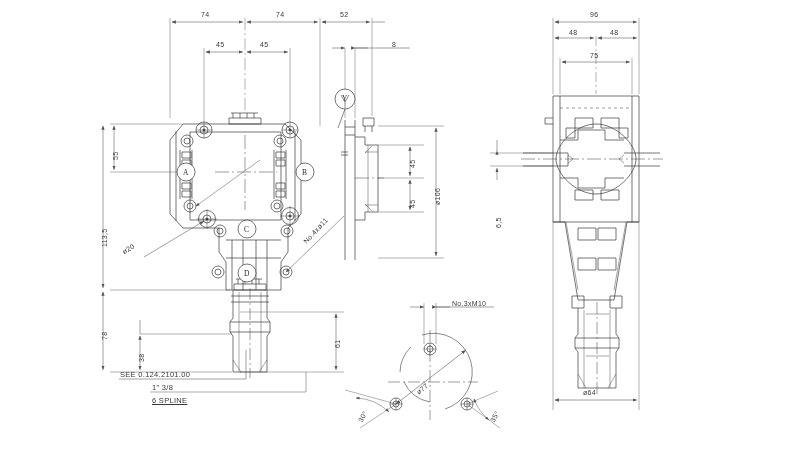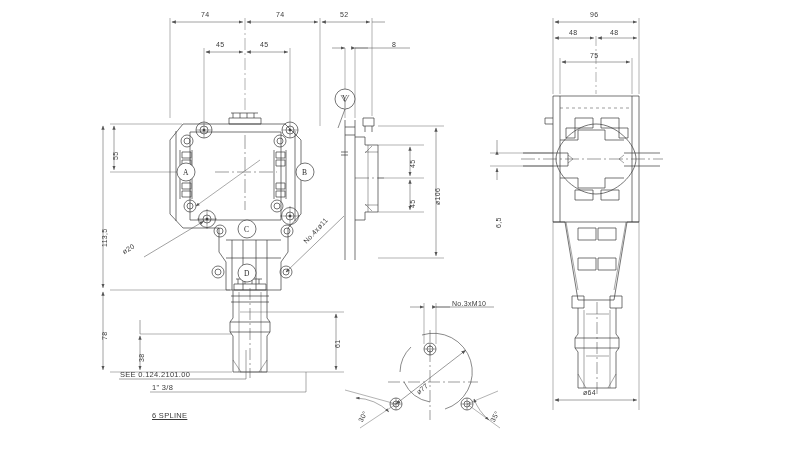--- a/index.html
+++ b/index.html
@@ -332,21 +332,21 @@
 <span class="t rot" style="left:409px;top:168px;transform:rotate(-90deg);">45</span>
 <span class="t rot" style="left:409px;top:208px;transform:rotate(-90deg);">45</span>
 <span class="t rot" style="left:434px;top:205px;transform:rotate(-90deg);">ø106</span>
 
 <span class="t rot" style="left:302px;top:240px;transform:rotate(-47deg);">No.4xø11</span>
 
 <span class="t rot" style="left:334px;top:348px;transform:rotate(-90deg);">61</span>
 
 <span class="t big" style="left:120px;top:371px;">SEE  0.124.2101.00</span>
 <span class="t big" style="left:152px;top:384px;">1"  3/8</span>
-<span class="t big" style="left:152px;top:412px;text-decoration:underline;">6  SPLINE</span>
+<span class="t big" style="left:152px;top:397px;text-decoration:underline;">6  SPLINE</span>
 
 <span class="t" style="left:590px;top:11px;">96</span>
 <span class="t" style="left:569px;top:29px;">48</span>
 <span class="t" style="left:610px;top:29px;">48</span>
 <span class="t" style="left:590px;top:52px;">75</span>
 <span class="t rot" style="left:495px;top:228px;transform:rotate(-90deg);">6,5</span>
 <span class="t" style="left:583px;top:389px;">ø64</span>
 
 <span class="t" style="left:452px;top:300px;">No.3xM10</span>
 <span class="t rot" style="left:415px;top:390px;transform:rotate(-38deg);">ø77</span>

